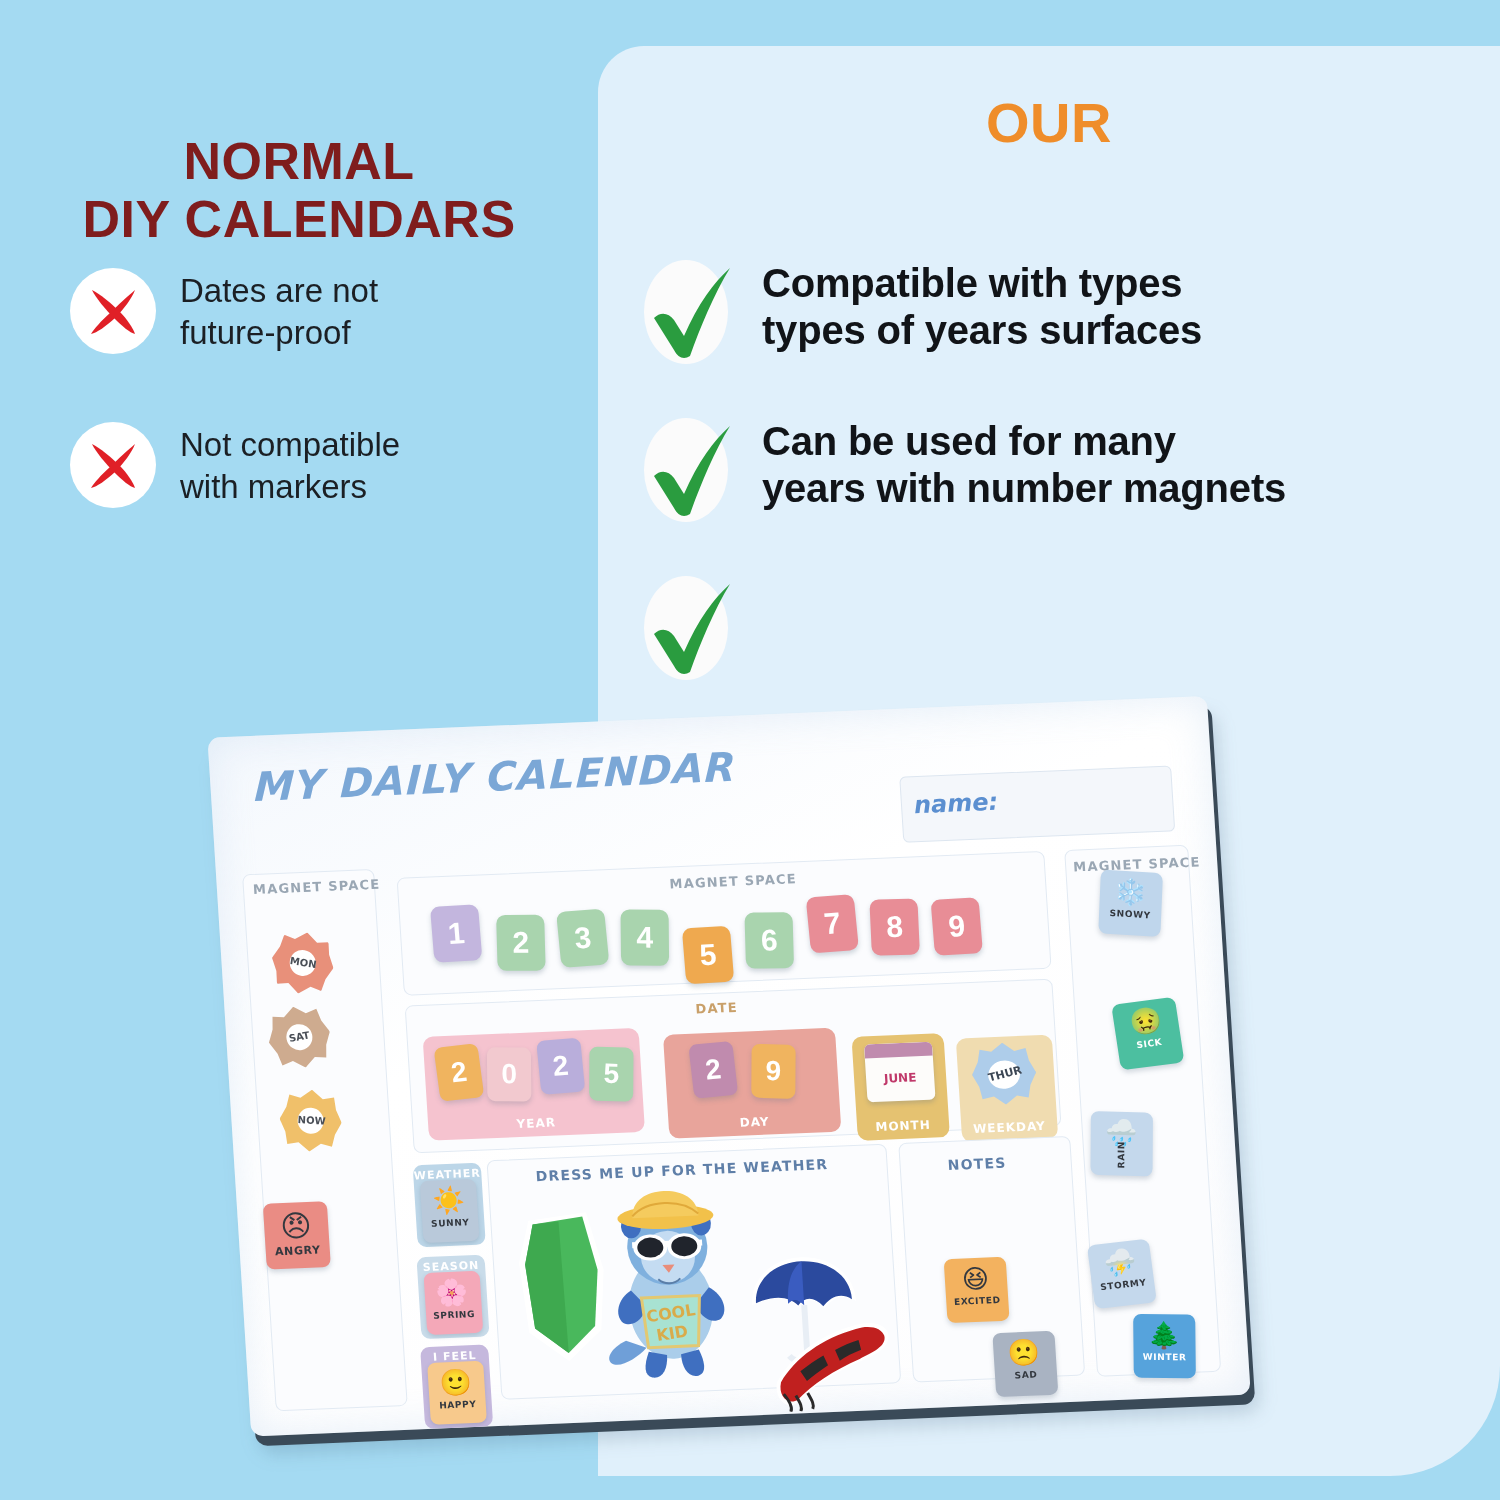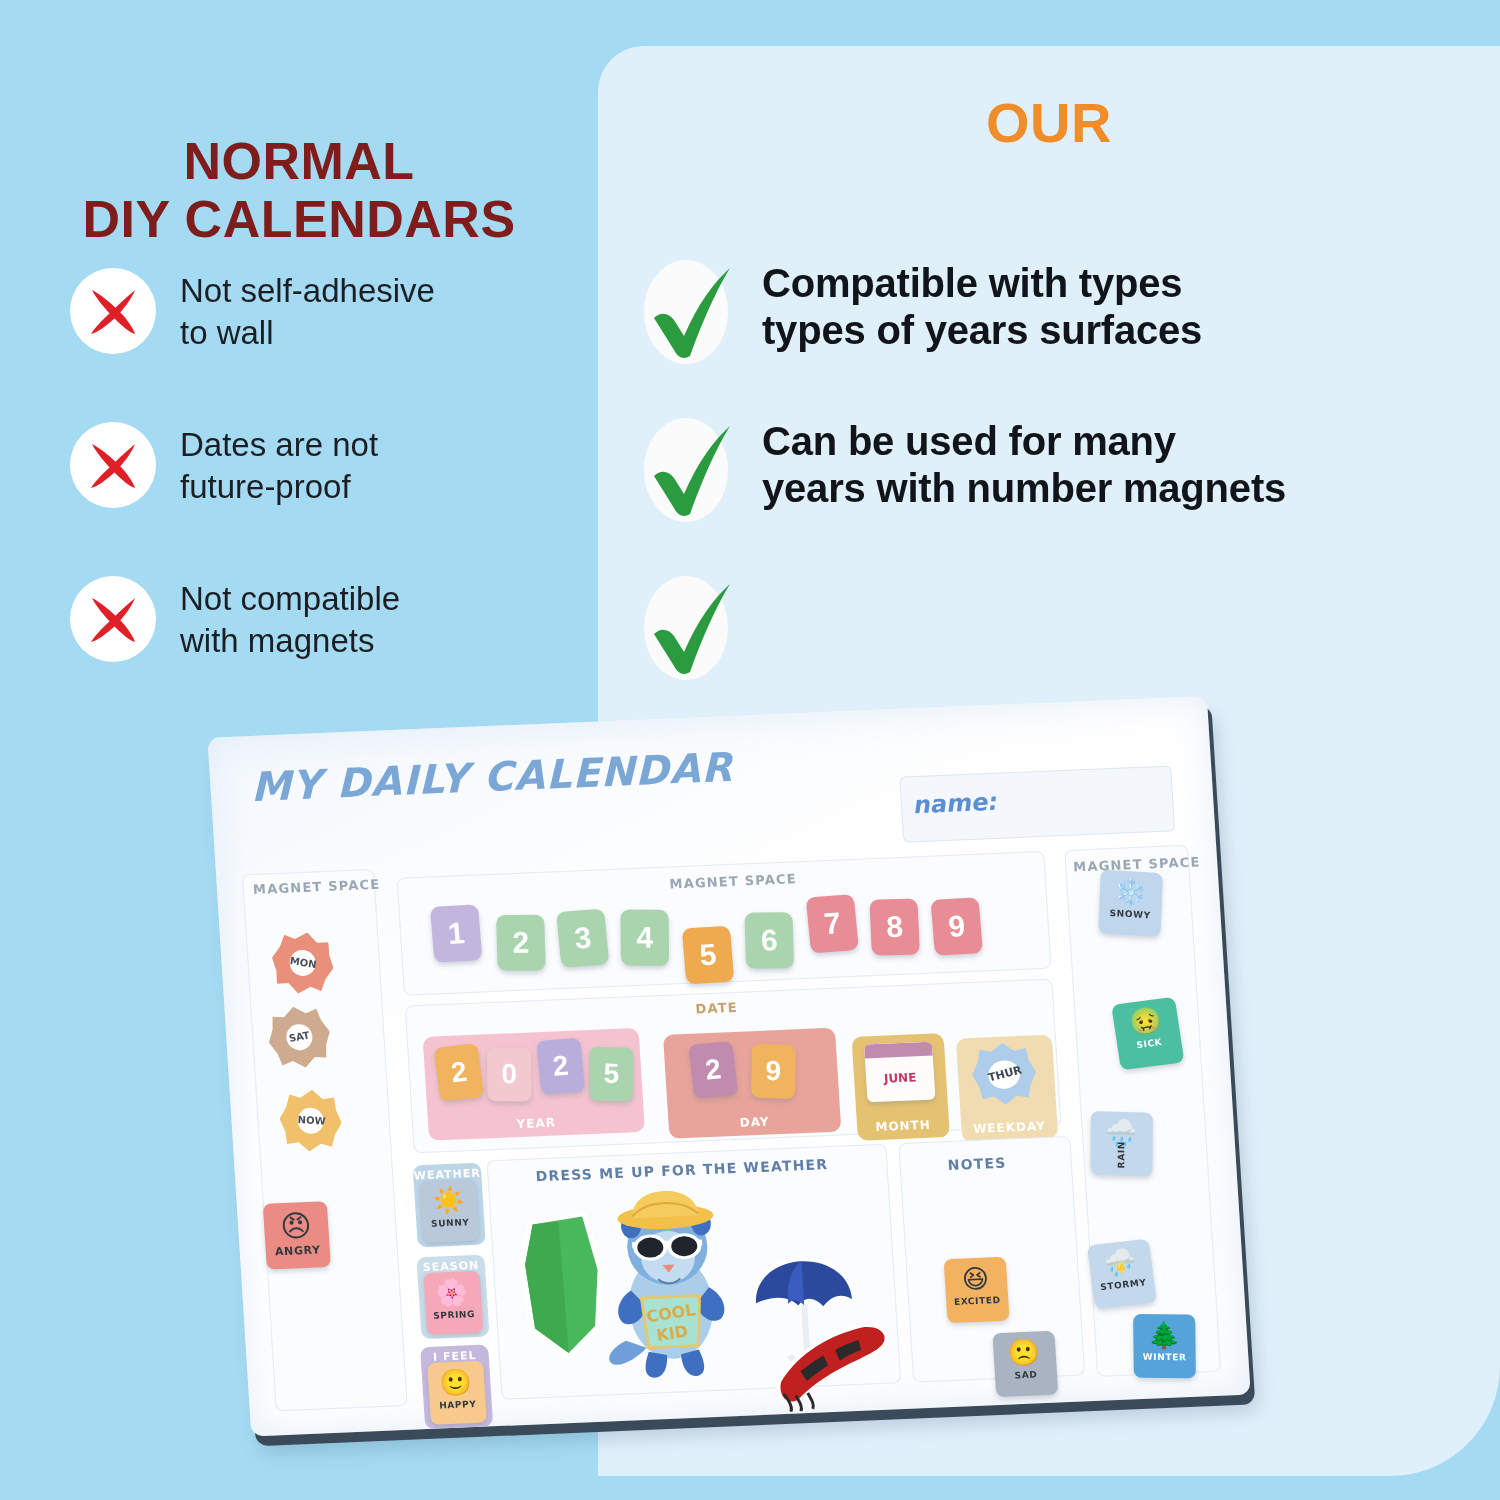--- a/index.html
+++ b/index.html
@@ -200,59 +200,46 @@
   <span class="l1">NORMAL</span>
   <span class="l2">DIY CALENDARS</span>
 </div>
 
 <div class="heading" id="right-heading">
   <span class="l1">OUR</span>
 </div>
 
 <div class="list" id="left-list">
 
+
   <div class="row">
     <div class="badge badge-x">
       <div class="circle"></div>
       <svg width="86" height="86" viewBox="0 0 86 86">
         <path d="M22 22 C30 26 42 36 50 44 C57 51 63 60 65 66 C60 65 52 58 44 50 C35 41 26 30 22 22 Z" fill="#e02027"></path>
         <path d="M65 22 C58 28 48 37 40 45 C31 53 24 61 21 66 C27 65 36 58 45 50 C54 41 62 30 65 22 Z" fill="#e02027"></path>
       </svg>
     </div>
     <div class="txt-x">
-      <span>Not self-adhesive</span><br>
-      <span>to wall</span>
+      <span>Dates are not</span><br>
+      <span>future-proof</span>
     </div>
   </div>
 
   <div class="row">
     <div class="badge badge-x">
       <div class="circle"></div>
       <svg width="86" height="86" viewBox="0 0 86 86">
         <path d="M22 22 C30 26 42 36 50 44 C57 51 63 60 65 66 C60 65 52 58 44 50 C35 41 26 30 22 22 Z" fill="#e02027"></path>
         <path d="M65 22 C58 28 48 37 40 45 C31 53 24 61 21 66 C27 65 36 58 45 50 C54 41 62 30 65 22 Z" fill="#e02027"></path>
       </svg>
     </div>
     <div class="txt-x">
-      <span>Dates are not</span><br>
-      <span>future-proof</span>
-    </div>
-  </div>
-
-  <div class="row">
-    <div class="badge badge-x">
-      <div class="circle"></div>
-      <svg width="86" height="86" viewBox="0 0 86 86">
-        <path d="M22 22 C30 26 42 36 50 44 C57 51 63 60 65 66 C60 65 52 58 44 50 C35 41 26 30 22 22 Z" fill="#e02027"></path>
-        <path d="M65 22 C58 28 48 37 40 45 C31 53 24 61 21 66 C27 65 36 58 45 50 C54 41 62 30 65 22 Z" fill="#e02027"></path>
-      </svg>
-    </div>
-    <div class="txt-x">
       <span>Not compatible</span><br>
-      <span>with magnets</span>
+      <span>with markers</span>
     </div>
   </div>
 </div>
 
 <div class="list" id="right-list">
 
   <div class="row">
     <div class="badge badge-c">
       <div class="ellipse"></div>
       <svg width="104" height="112" viewBox="0 0 104 112">

